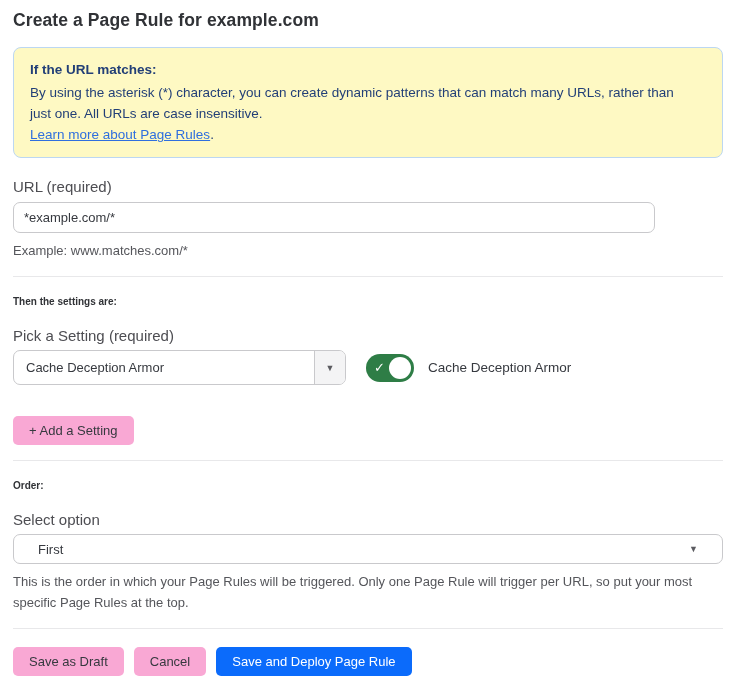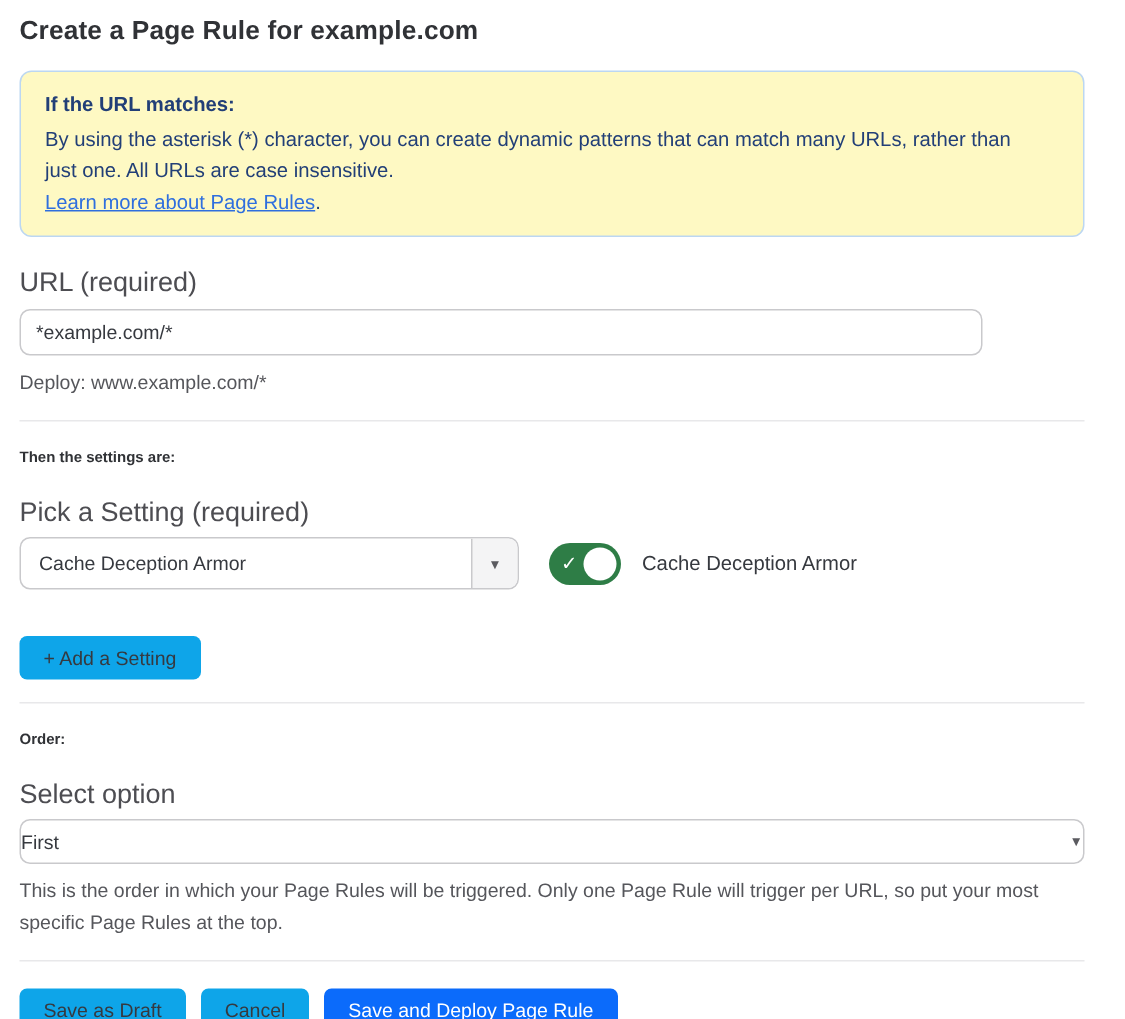--- a/index.html
+++ b/index.html
@@ -31,21 +31,21 @@
   .info-box .info-body { margin-top: 2px; max-width: 660px; }
   .info-box a.info-link {
     color: #2f6fde;
     text-decoration: underline;
     cursor: pointer;
   }
   .info-box .info-link-suffix { color: #223f77; }
 
   .field-label {
     margin-top: 20px;
-    font-size: 18px;
+    font-size: 15px;
     color: #4d4d52;
   }
 
   .text-input {
     margin-top: 7px;
     width: 642px;
     height: 31px;
     border: 1px solid #c9c9cc;
     border-radius: 7px;
     padding: 0 10px;
@@ -149,41 +149,41 @@
 
   .btn {
     display: inline-flex;
     align-items: center;
     justify-content: center;
     border: none;
     border-radius: 5px;
     font-family: inherit;
     font-size: 13px;
     color: #36393f;
-    background: #0ea5e9;
+    background: #f9a8d4;
     padding: 0 16px;
     height: 29px;
     cursor: pointer;
   }
   .btn-add { margin-top: 31px; }
   .btn-primary {
     background: #0b6bfb;
     color: #ffffff;
   }
 
   .order-select {
     margin-top: 6px;
     width: 710px;
     height: 30px;
     border: 1px solid #c9c9cc;
     border-radius: 7px;
     background: #fff;
     display: flex;
     align-items: center;
-    padding: 0 0;
+    padding: 0 24px;
     font-size: 13px;
     color: #36393f;
     cursor: pointer;
   }
   .order-select .os-value { flex: 1; }
   .order-select .os-arrow { font-size: 9px; color: #5b5b60; }
 
   .actions-row {
     margin-top: 18px;
     display: flex;
@@ -198,21 +198,21 @@
   <h1 class="page-title">Create a Page Rule for example.com</h1>
 
   <div class="info-box">
     <div class="info-heading">If the URL matches:</div>
     <div class="info-body">By using the asterisk (*) character, you can create dynamic patterns that can match many URLs, rather than just one. All URLs are case insensitive.</div>
     <div><a class="info-link">Learn more about Page Rules</a><span class="info-link-suffix">.</span></div>
   </div>
 
   <div class="field-label">URL (required)</div>
   <input class="text-input" type="text" value="*example.com/*" style="">
-  <div class="helper-text">Deploy: www.example.com/*</div>
+  <div class="helper-text">Example: www.matches.com/*</div>
 
   <hr class="divider">
 
   <div class="section-heading">Then the settings are:</div>
 
   <div class="field-label">Pick a Setting (required)</div>
 
   <div class="setting-row">
     <div class="setting-dropdown">
       <div class="dd-value">Cache Deception Armor</div>

